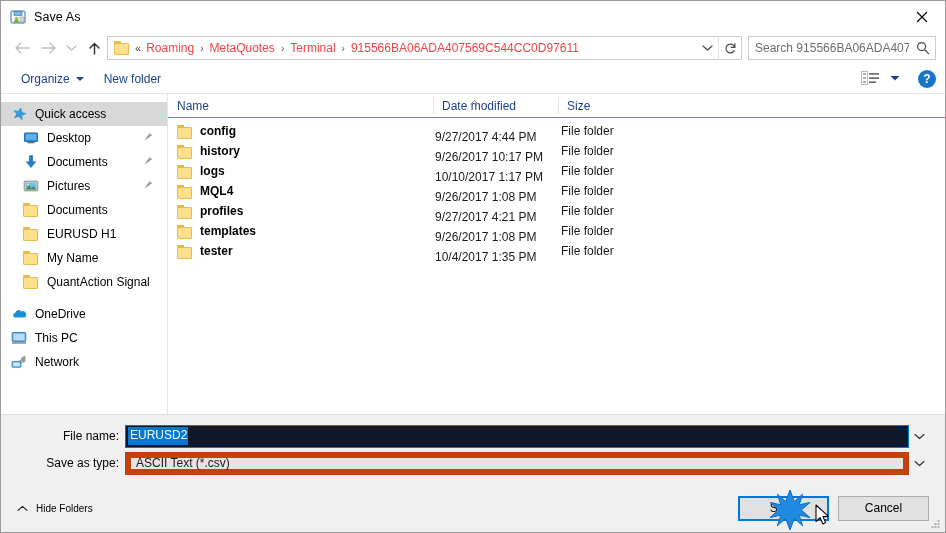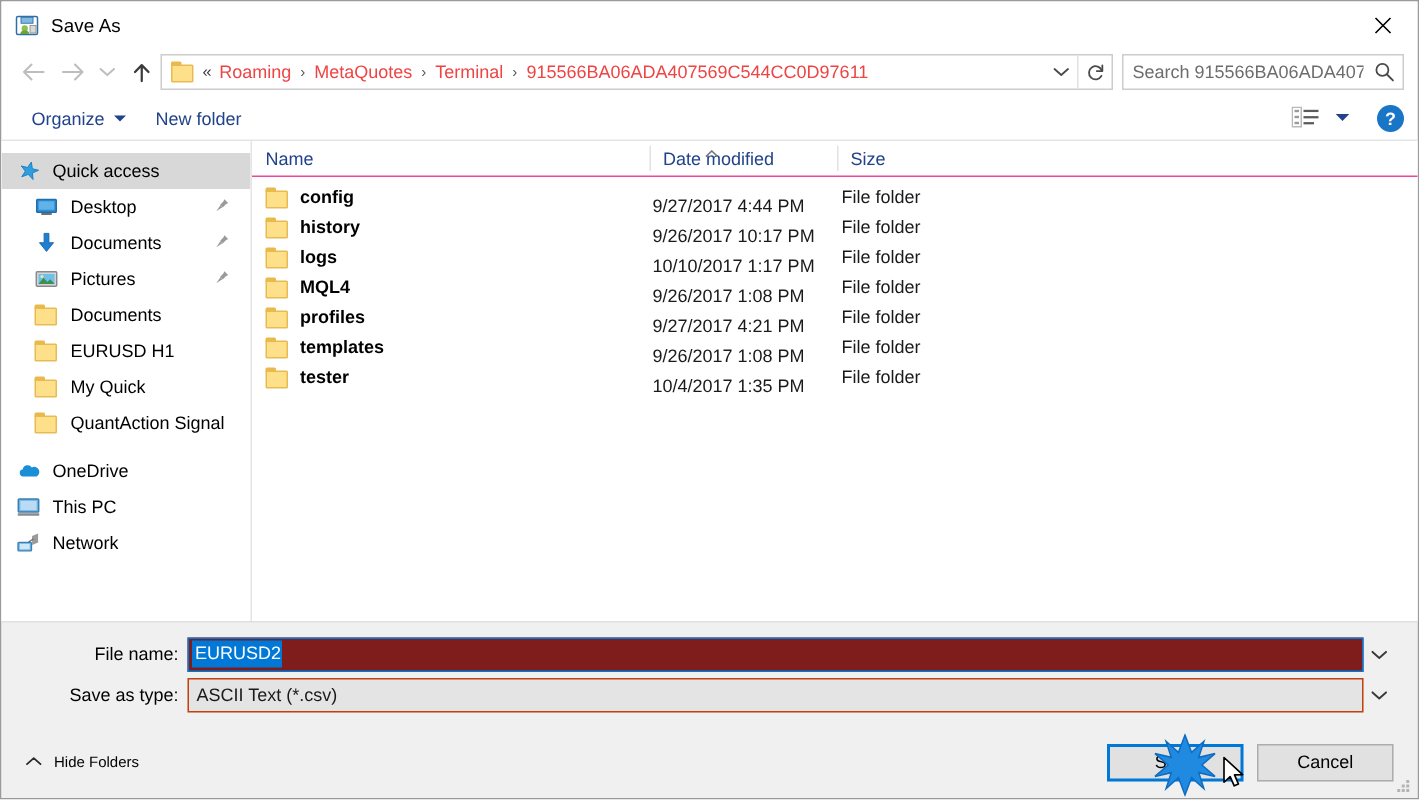--- a/index.html
+++ b/index.html
@@ -324,21 +324,21 @@
     flex: 0 0 124px;
     text-align: right;
     padding-right: 6px;
     font-size: 12px;
     color: #000;
   }
   .filename-field {
     flex: 1 1 auto;
     height: 23px;
     border: 1px solid #0078d7;
-    background: #7f1d1d;
+    background: #0f172a;
     display: flex;
     align-items: center;
     padding-left: 2px;
     min-width: 0;
   }
   .sel-text {
     background: #0078d7;
     color: #ffffff;
     font-size: 12px;
     padding: 1px 1px 2px 2px;
@@ -346,21 +346,21 @@
   }
   .combo-arrow {
     width: 20px;
     flex: 0 0 20px;
     height: 21px;
     display: flex; align-items: center; justify-content: center;
   }
   .type-field {
     flex: 1 1 auto;
     height: 23px;
-    border: 1px solid #c2410c;
+    border: 6px solid #c2410c;
     background: #e4e4e4;
     display: flex;
     align-items: center;
     padding-left: 5px;
     font-size: 12px;
     color: #1a1a1a;
     min-width: 0;
   }
 
   
@@ -593,21 +593,21 @@
       <div class="nav-item">
         <span class="nav-icon"><span class="folder"></span></span>
         <span class="nav-label">Documents</span>
       </div>
       <div class="nav-item">
         <span class="nav-icon"><span class="folder"></span></span>
         <span class="nav-label">EURUSD H1</span>
       </div>
       <div class="nav-item">
         <span class="nav-icon"><span class="folder"></span></span>
-        <span class="nav-label">My Quick</span>
+        <span class="nav-label">My Name</span>
       </div>
       <div class="nav-item">
         <span class="nav-icon"><span class="folder"></span></span>
         <span class="nav-label">QuantAction Signal</span>
       </div>
 
       <div class="nav-gap"></div>
 
       <div class="nav-item root">
         <span class="nav-icon">

